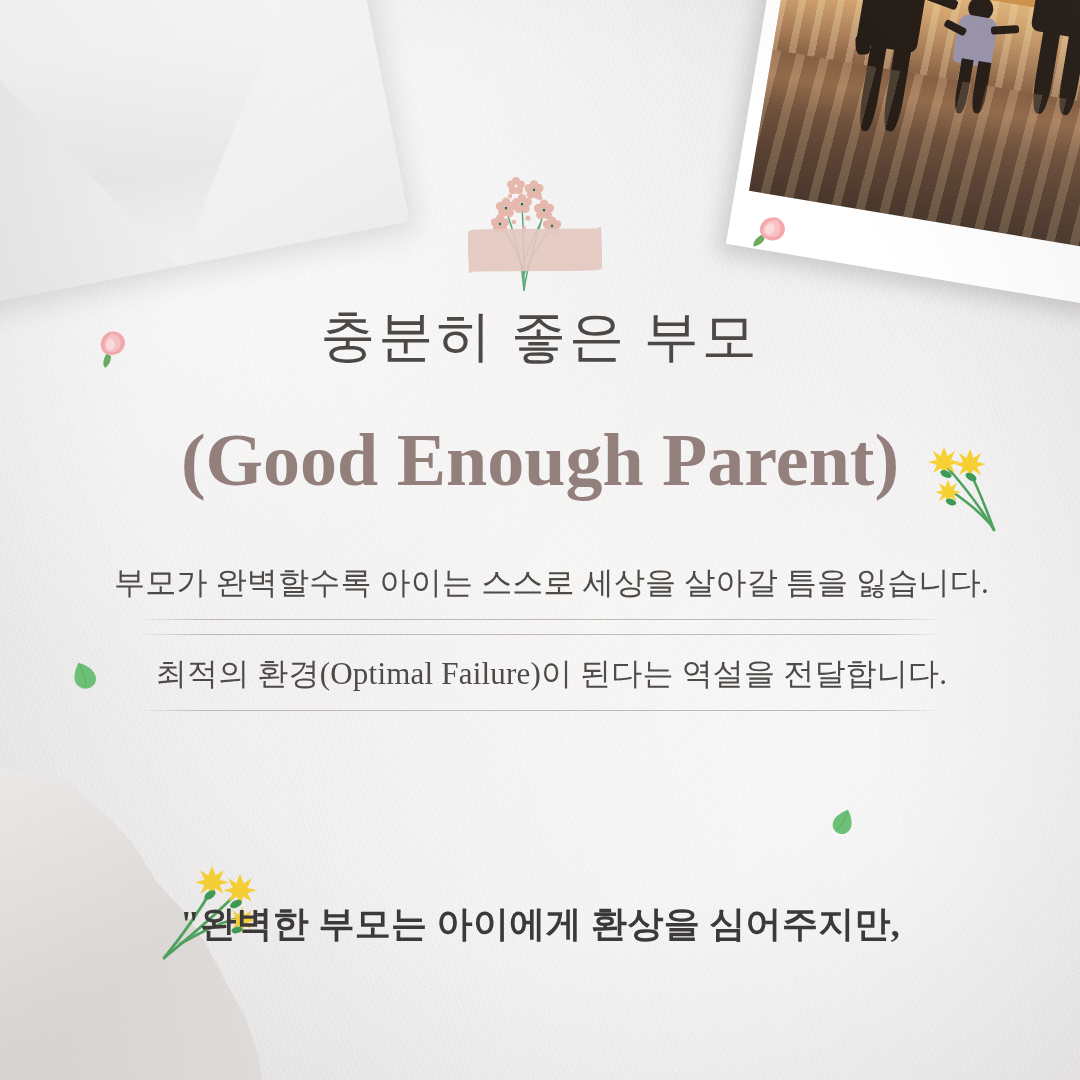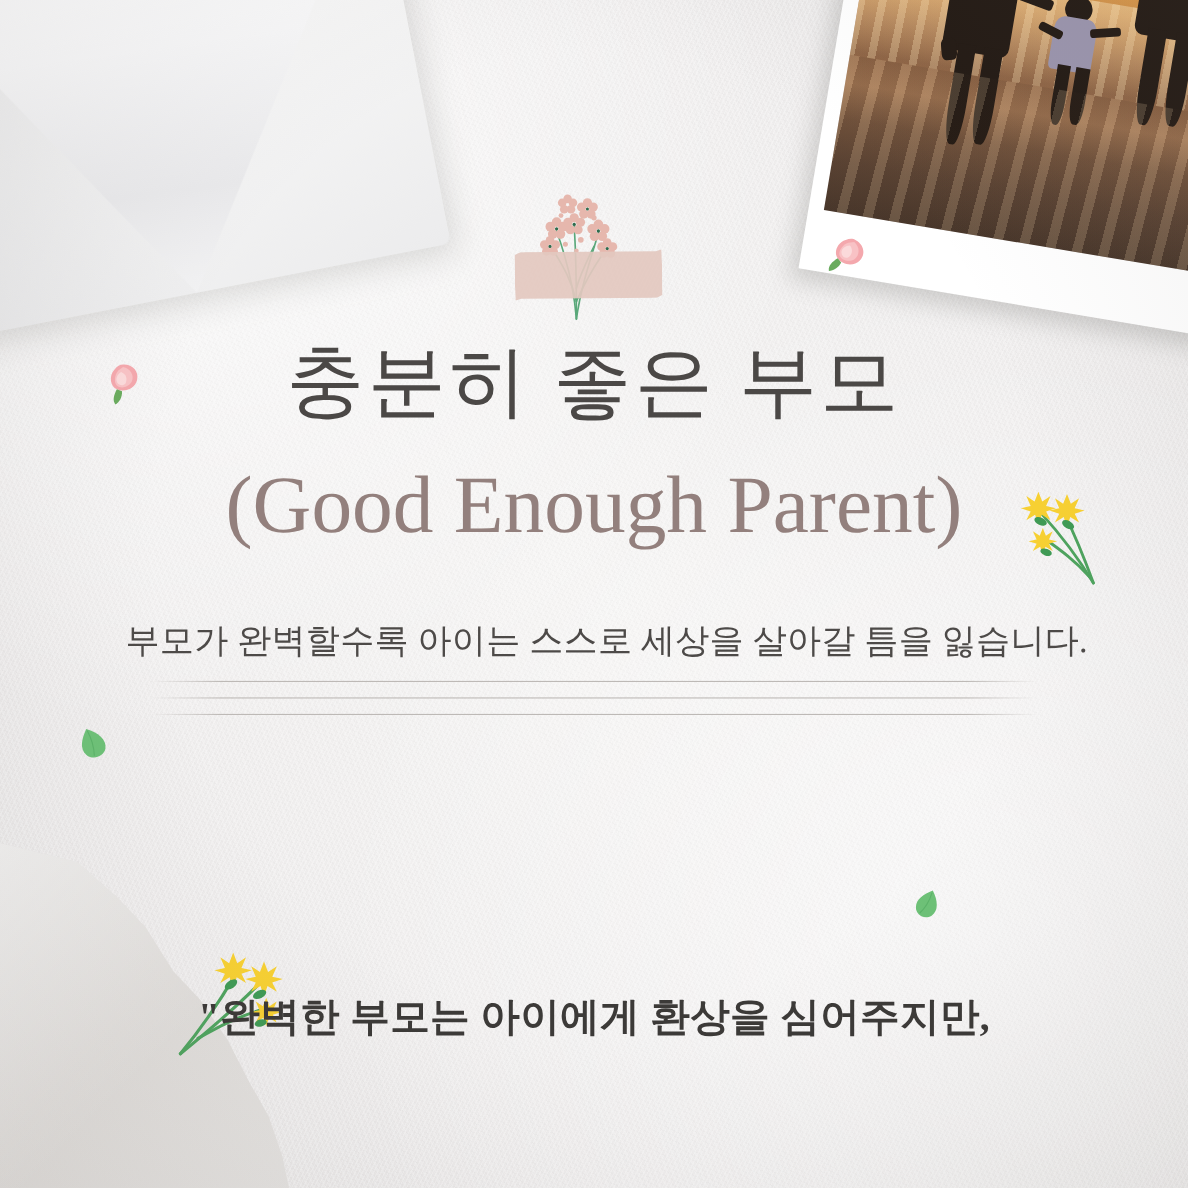--- a/index.html
+++ b/index.html
@@ -200,34 +200,34 @@
     inset: 0;
     z-index: 6;
   }
   .title-ko {
     position: absolute;
     top: 300px;
     left: 0;
     width: 1080px;
     text-align: center;
     font-family: "Liberation Serif", serif;
-    font-size: 71px;
+    font-size: 55px;
     font-weight: 400;
     letter-spacing: 3px;
     color: #4b4846;
   }
   .title-en {
     position: absolute;
     top: 418px;
     left: 0;
     width: 1080px;
     text-align: center;
     font-family: "Liberation Serif", serif;
     font-size: 74px;
-    font-weight: 400;
+    font-weight: 700;
     letter-spacing: 0px;
     color: #93807d;
   }
 
   .body-block {
     position: absolute;
     top: 558px;
     left: 0;
     width: 1080px;
   }
@@ -456,20 +456,21 @@
 
   <div class="content">
 
     <div class="title-ko">충분히 좋은 부모</div>
     <div class="title-en">(Good Enough Parent)</div>
 
     <div class="body-block">
       <div class="body-line">부모가 완벽할수록 아이는 스스로 세상을 살아갈 틈을 잃습니다.</div>
       <div class="divider"></div>
       <div class="divider"></div>
+      <div class="body-line">최적의 환경(Optimal Failure)이 된다는 역설을 전달합니다.</div>
       <div class="divider"></div>
     </div>
 
     <div class="quote-block">
       <div class="quote-line">"완벽한 부모는 아이에게 환상을 심어주지만,</div>
     </div>
 
   </div>
 </div>
 

